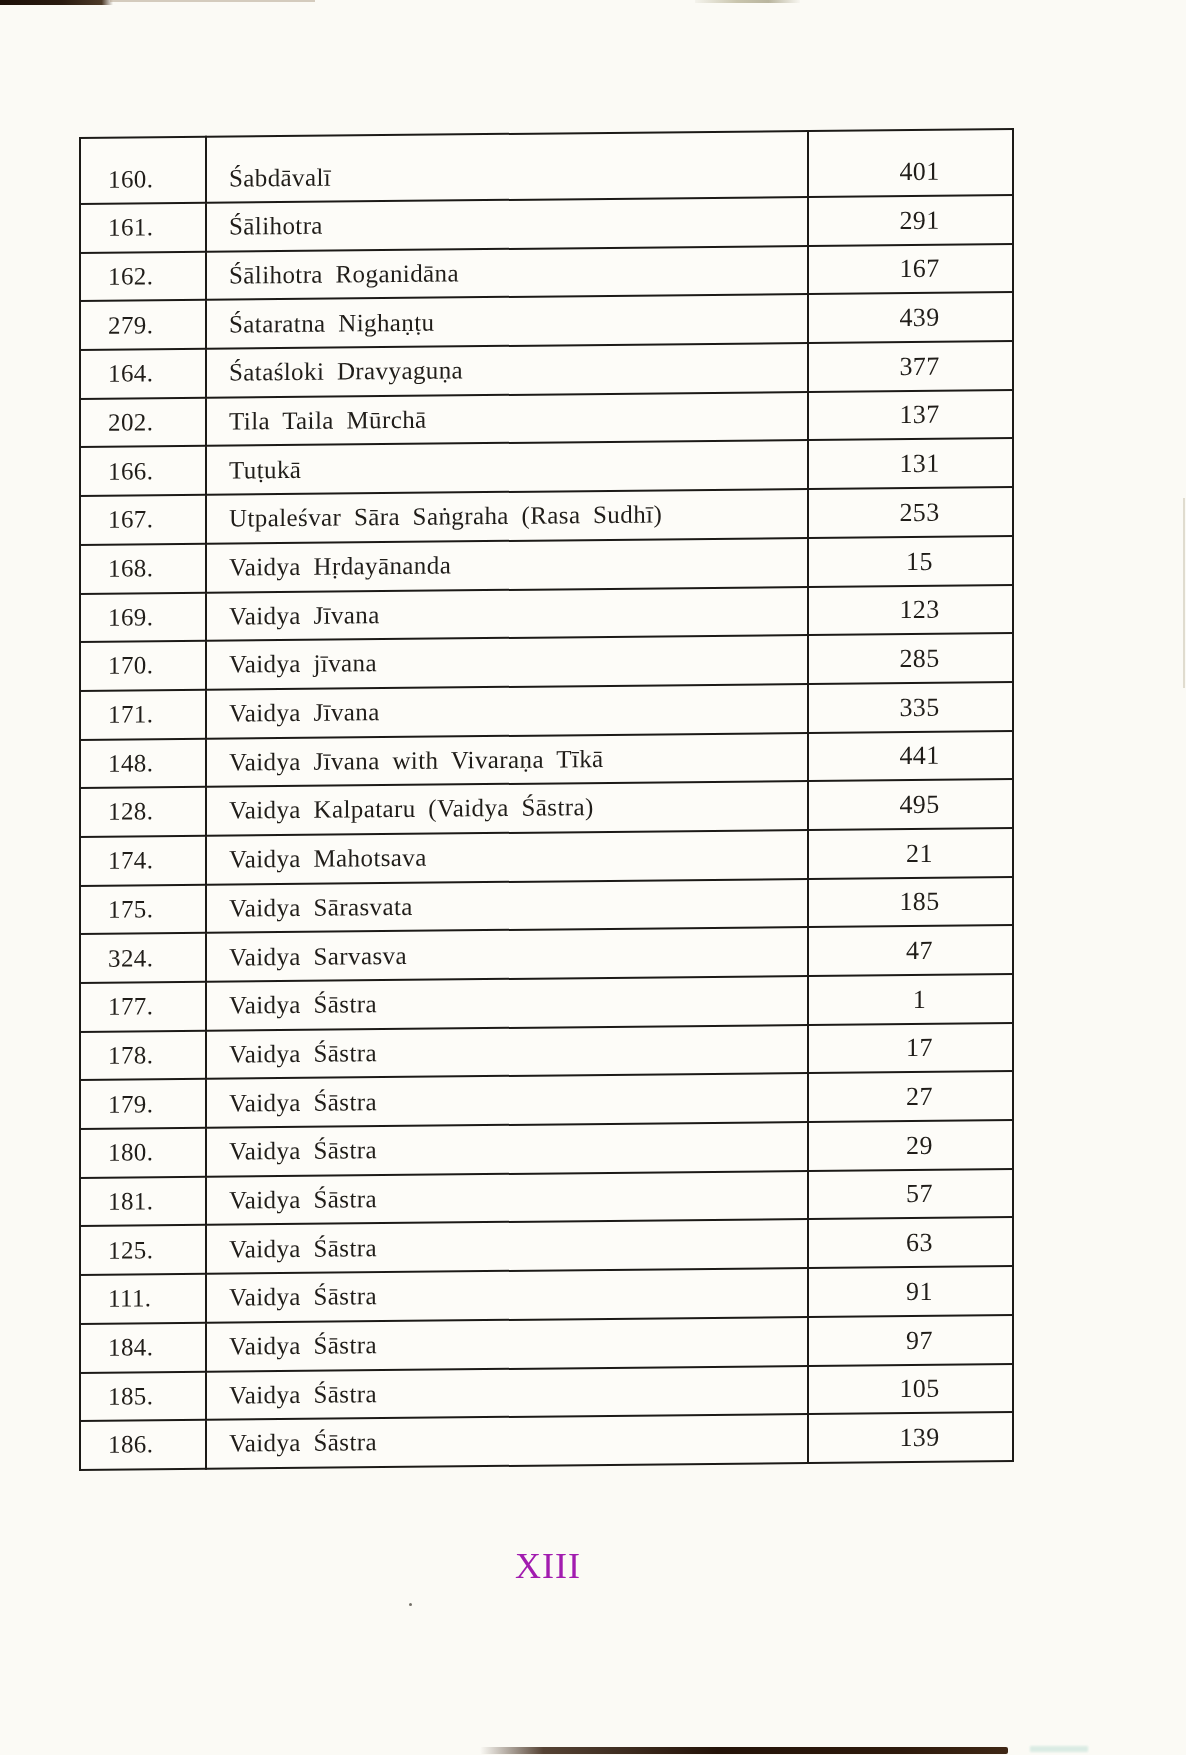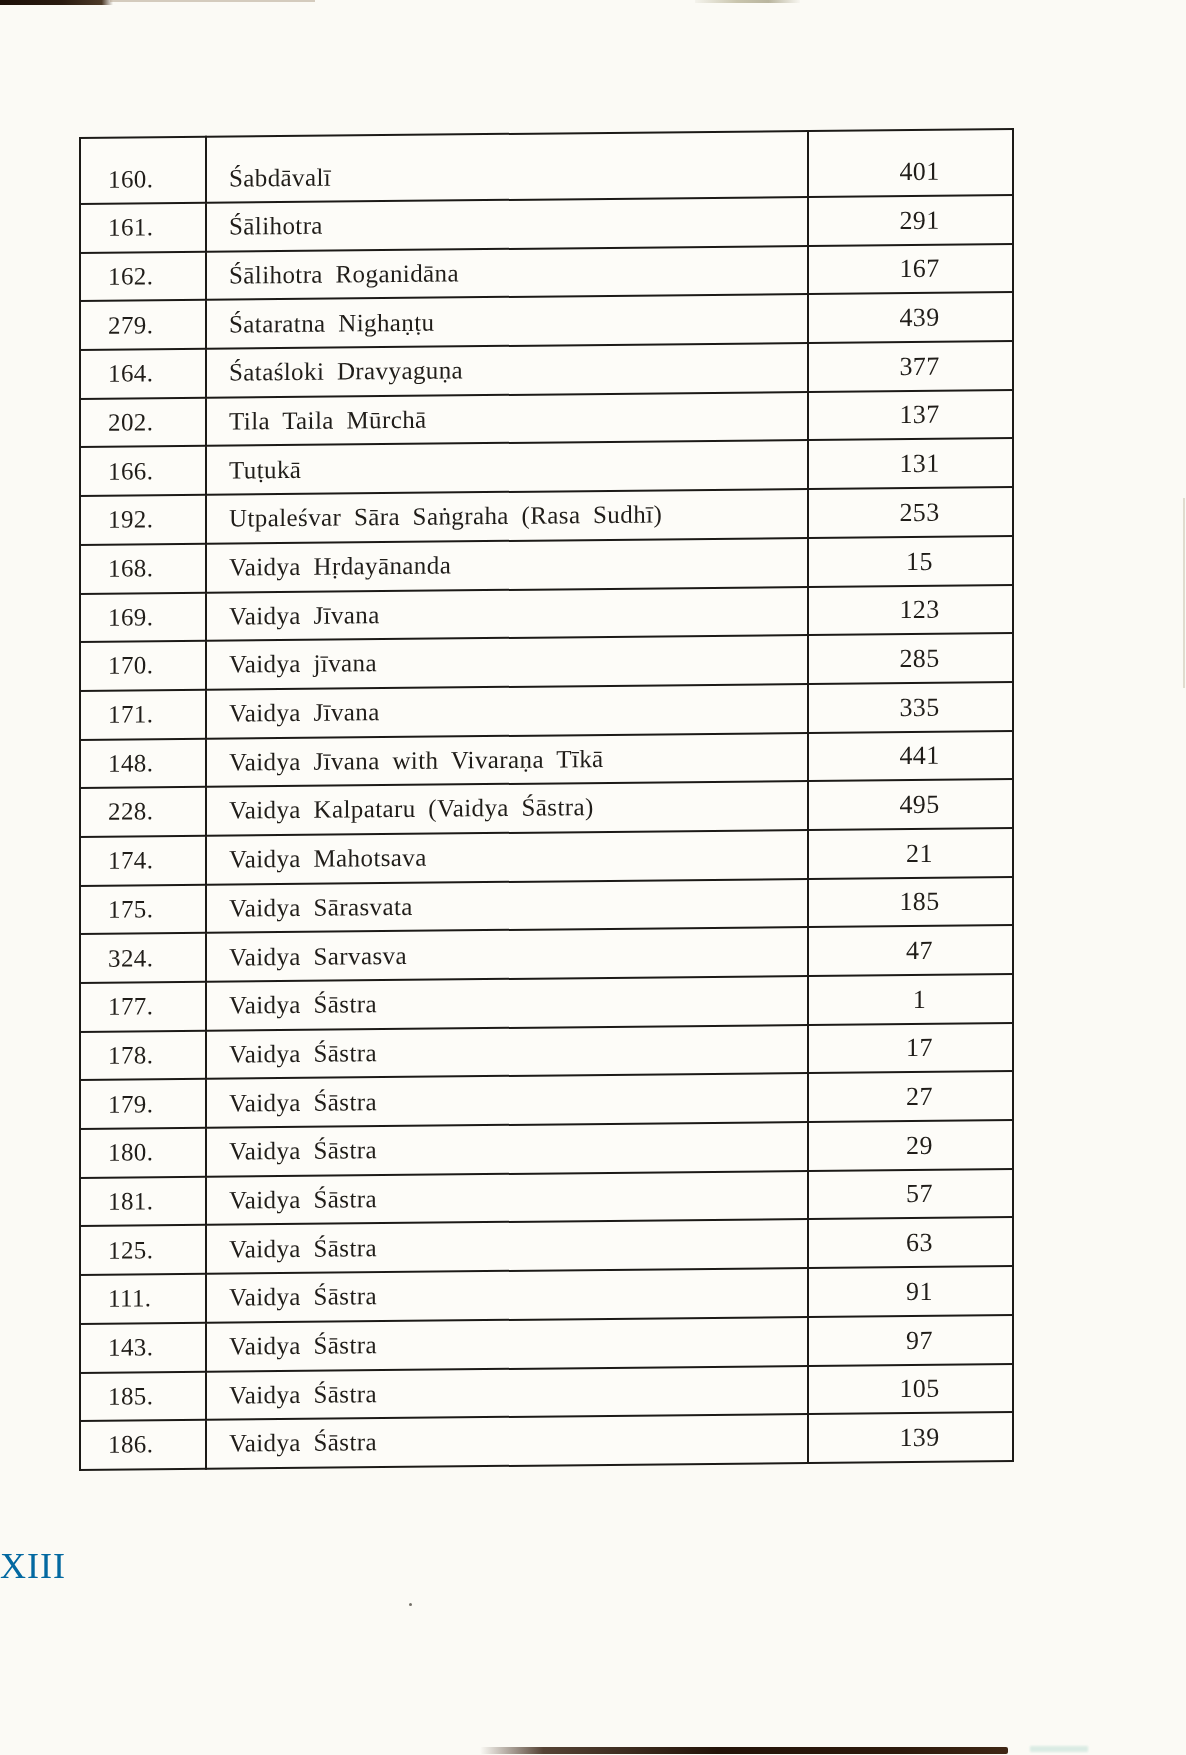--- a/index.html
+++ b/index.html
@@ -87,24 +87,24 @@
     white-space: nowrap;
   }
   .index-table tr.first td { height: 66px; vertical-align: bottom; padding-bottom: 10px; }
   .index-table td.c-no    { padding-left: 27px; }
   .index-table td.c-title { padding-left: 22px; word-spacing: 6px; }
   .index-table td.c-page  { text-align: center; padding-left: 18px; font-size: 26px; }
   
   .footer {
     position: absolute;
     left: 0; top: 1548px; width: 1096px;
-    text-align: left;
+    text-align: center;
     font-size: 36px;
     line-height: 36px;
-    color: #0369a1;
+    color: #a21caf;
     letter-spacing: 1px;
   }
 </style>
 </head>
 <body>
 
 <div class="page">
 
   <div class="artifact top-left-bar"></div>
   <div class="artifact top-left-tail"></div>
@@ -148,21 +148,21 @@
     <td class="c-no">202.</td>
     <td class="c-title">Tila Taila Mūrchā</td>
     <td class="c-page">137</td>
   </tr>
           <tr>
     <td class="c-no">166.</td>
     <td class="c-title">Tuṭukā</td>
     <td class="c-page">131</td>
   </tr>
           <tr>
-    <td class="c-no">192.</td>
+    <td class="c-no">167.</td>
     <td class="c-title">Utpaleśvar Sāra Saṅgraha (Rasa Sudhī)</td>
     <td class="c-page">253</td>
   </tr>
           <tr>
     <td class="c-no">168.</td>
     <td class="c-title">Vaidya Hṛdayānanda</td>
     <td class="c-page">15</td>
   </tr>
           <tr>
     <td class="c-no">169.</td>
@@ -178,21 +178,21 @@
     <td class="c-no">171.</td>
     <td class="c-title">Vaidya Jīvana</td>
     <td class="c-page">335</td>
   </tr>
           <tr>
     <td class="c-no">148.</td>
     <td class="c-title">Vaidya Jīvana with Vivaraṇa Tīkā</td>
     <td class="c-page">441</td>
   </tr>
           <tr>
-    <td class="c-no">228.</td>
+    <td class="c-no">128.</td>
     <td class="c-title">Vaidya Kalpataru (Vaidya Śāstra)</td>
     <td class="c-page">495</td>
   </tr>
           <tr>
     <td class="c-no">174.</td>
     <td class="c-title">Vaidya Mahotsava</td>
     <td class="c-page">21</td>
   </tr>
           <tr>
     <td class="c-no">175.</td>
@@ -233,21 +233,21 @@
     <td class="c-no">125.</td>
     <td class="c-title">Vaidya Śāstra</td>
     <td class="c-page">63</td>
   </tr>
           <tr>
     <td class="c-no">111.</td>
     <td class="c-title">Vaidya Śāstra</td>
     <td class="c-page">91</td>
   </tr>
           <tr>
-    <td class="c-no">143.</td>
+    <td class="c-no">184.</td>
     <td class="c-title">Vaidya Śāstra</td>
     <td class="c-page">97</td>
   </tr>
           <tr>
     <td class="c-no">185.</td>
     <td class="c-title">Vaidya Śāstra</td>
     <td class="c-page">105</td>
   </tr>
           <tr>
     <td class="c-no">186.</td>

